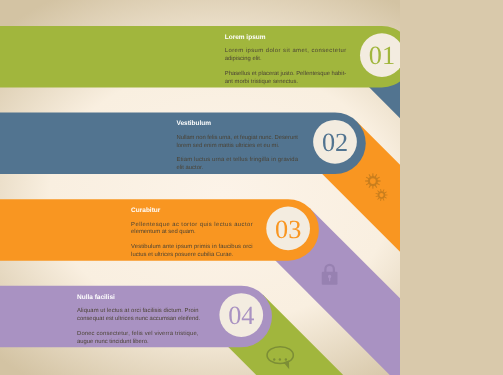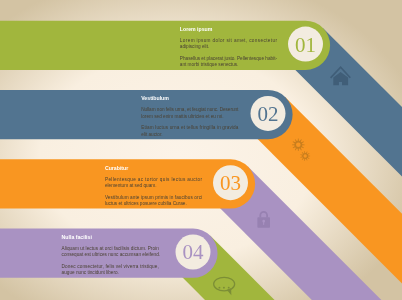--- a/index.html
+++ b/index.html
@@ -1,18 +1,18 @@
 <!DOCTYPE html>
 <html><head>
 <meta charset="utf-8">
 <style>
   html,body{margin:0;padding:0;}
   body{width:402px;height:300px;overflow:hidden;background:#d9c9ab;
        font-family:"Liberation Sans",sans-serif;}
-  #stage{position:relative;width:402px;height:300px;overflow:hidden;}
+  #stage{position:relative;width:320px;height:300px;overflow:hidden;}
   svg#art{display:block;position:absolute;left:0;top:0;}
   text{dominant-baseline:alphabetic;}
   .ttl{font-family:"Liberation Sans",sans-serif;font-weight:bold;font-size:5.2px;fill:#ffffff;}
   .bdy{font-family:"Liberation Sans",sans-serif;font-size:4.7px;}
   .num{font-family:"Liberation Serif",serif;font-size:21px;}
 </style>
 </head>
 <body>
 
 <div id="stage">

